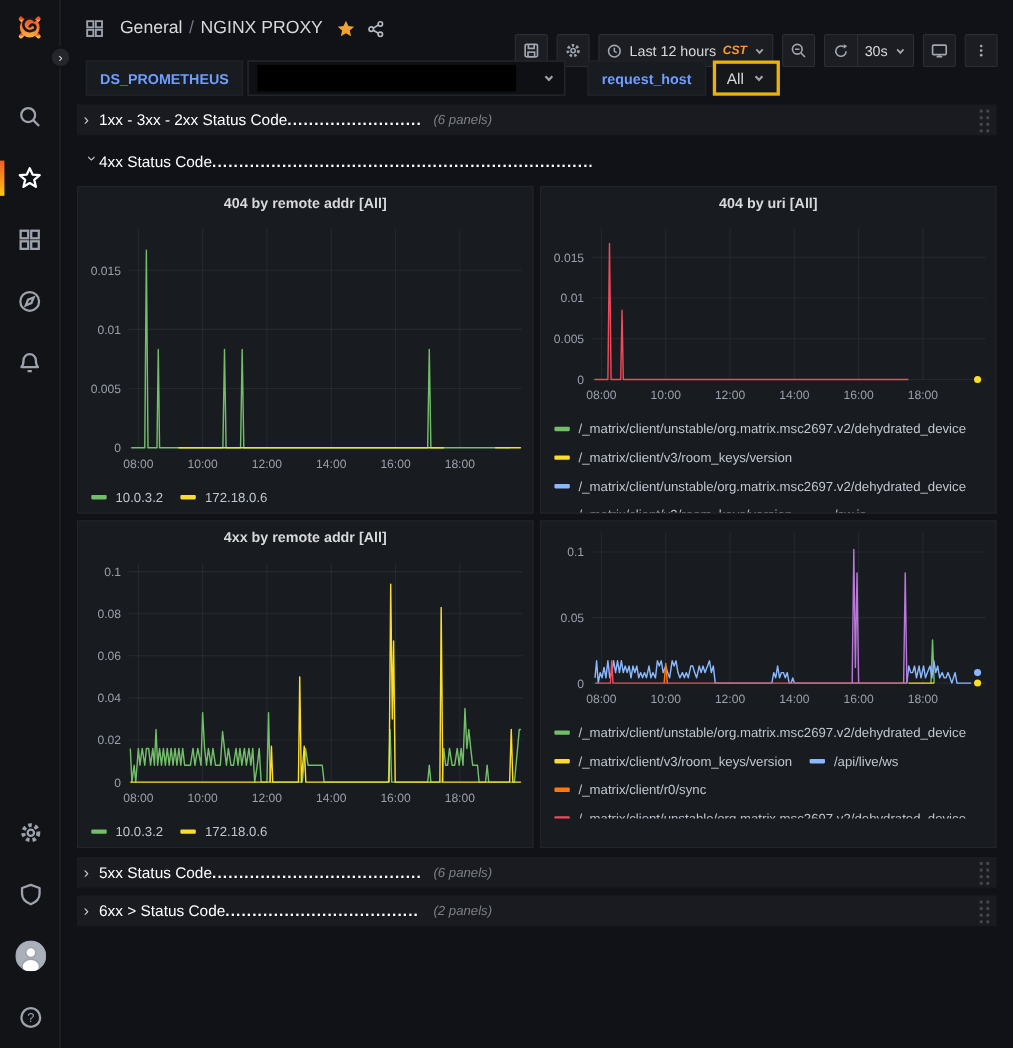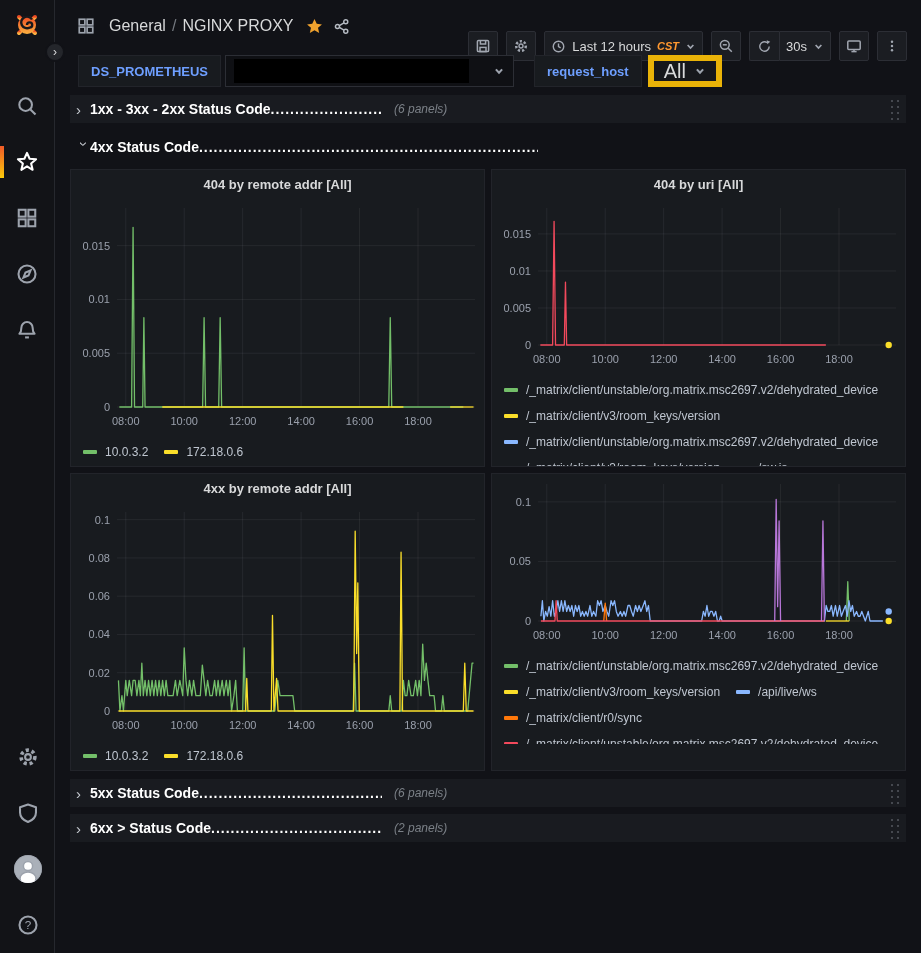--- a/index.html
+++ b/index.html
@@ -43,32 +43,32 @@
 
   
   .submenu { height:42px; display:flex; align-items:center; padding:0 0 4px 23px; gap:0; }
   .var-label { height:32px; display:flex; align-items:center; padding:0 12px; background:#181B1F;
     border:1px solid #22242a; color:#6E9FFF; font-size:13px; font-weight:bold; cursor:pointer; }
   .var-dd { height:32px; width:289px; margin-left:4px; margin-right:20px; background:#0f1014;
     border:1px solid #2c2e35; display:flex; align-items:center; padding:0 8px; cursor:pointer; }
   .redact { width:235px; height:24px; background:#000; }
   .var-dd svg, .var-all svg { stroke:#9DA3AD; fill:none; stroke-width:1.7; margin-left:auto; }
   .var-all { height:32px; display:flex; align-items:center; gap:8px; margin-left:6px; padding:0 10px;
-    background:#16171b; border:6px solid #eab308; color:#D8D9DA; font-size:20px; cursor:pointer; }
+    background:#16171b; border:3px solid #eab308; color:#D8D9DA; font-size:14px; cursor:pointer; }
 
   
   .dashboard { padding:1px 15px 0 15px; }
   .rowhdr { height:28px; display:flex; align-items:center; position:relative; padding-left:6px;
     margin-bottom:10px; cursor:pointer; }
   .rowhdr.band { background:#191b20; }
   .rowhdr .chev { color:#c7cbd1; font-size:15px; width:14px; display:inline-block; }
   .rowhdr.expanded .chev { transform:rotate(90deg) translate(1px,-1px); display:inline-block; }
   .row-left { display:flex; overflow:hidden; white-space:nowrap; align-items:baseline; }
   .row-left.w1 { width:292px; } .row-left.w2 { width:448px; }
-  .row-title { font-size:14px; font-weight:bold; color:#fff; flex:0 0 auto; }
+  .row-title { font-size:14px; font-weight:normal; color:#fff; flex:0 0 auto; }
   .row-dots { font-size:14px; font-weight:bold; color:#fff; overflow:hidden; flex:1 1 auto; letter-spacing:1px;}
   .row-count { font-size:12px; font-style:italic; color:#7b8087; margin-left:12px;text-align:center; }
   .drag-dots { position:absolute; right:6px; top:3px; width:11px; height:23px;
     background-image:radial-gradient(#45484f 1.3px, transparent 1.4px); background-size:6px 6px; }
 
   .panel-grid { display:grid; grid-template-columns:1fr 1fr; gap:6px; margin-bottom:8px; }
   .panel { background:#181B1F; border:1px solid #22242a; height:298px; overflow:hidden; }
   .panel-title { height:28px; display:flex; align-items:center; justify-content:center;
     font-size:13px; font-weight:bold; color:#D8D9DA; cursor:pointer; }
   svg.chart { display:block; }

